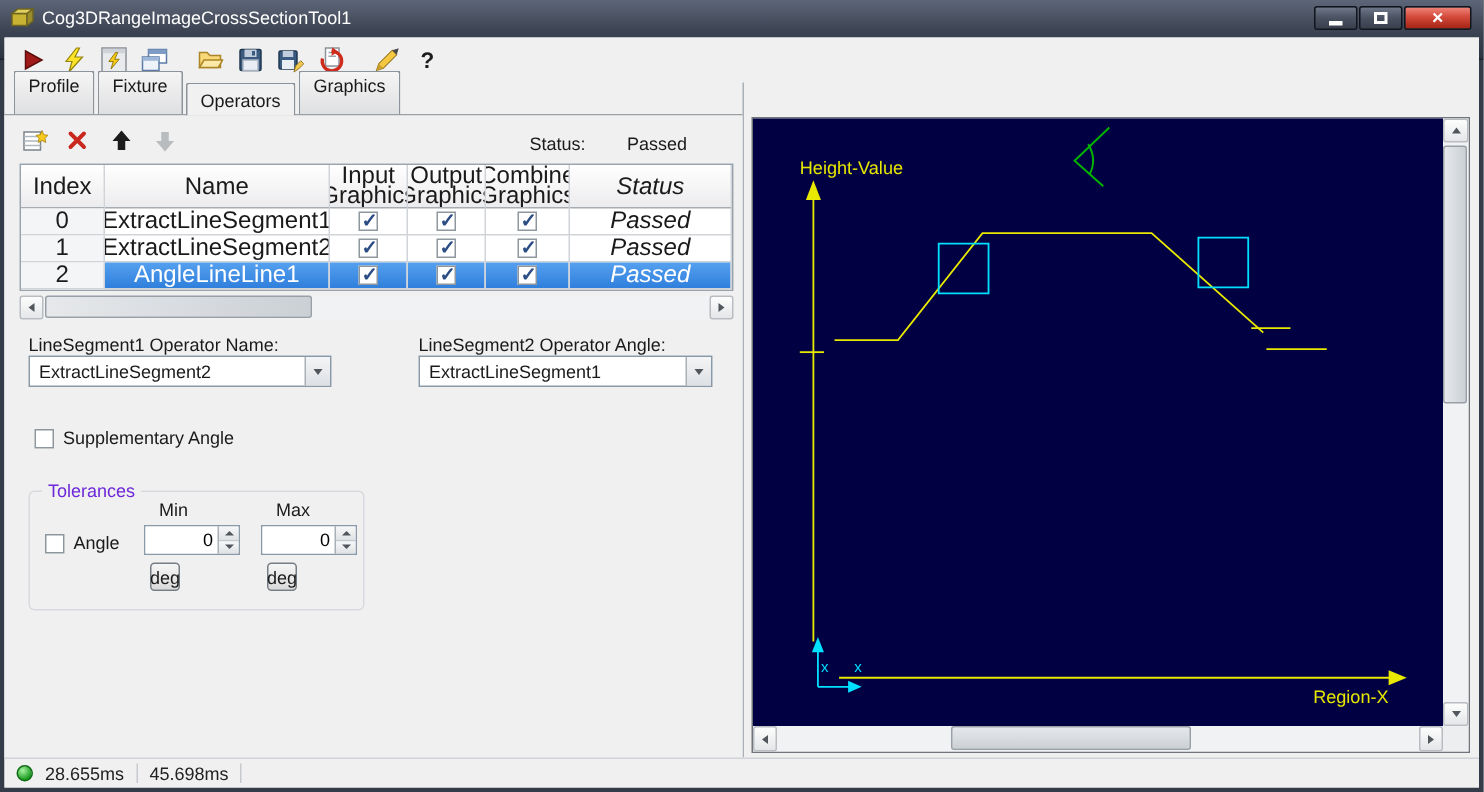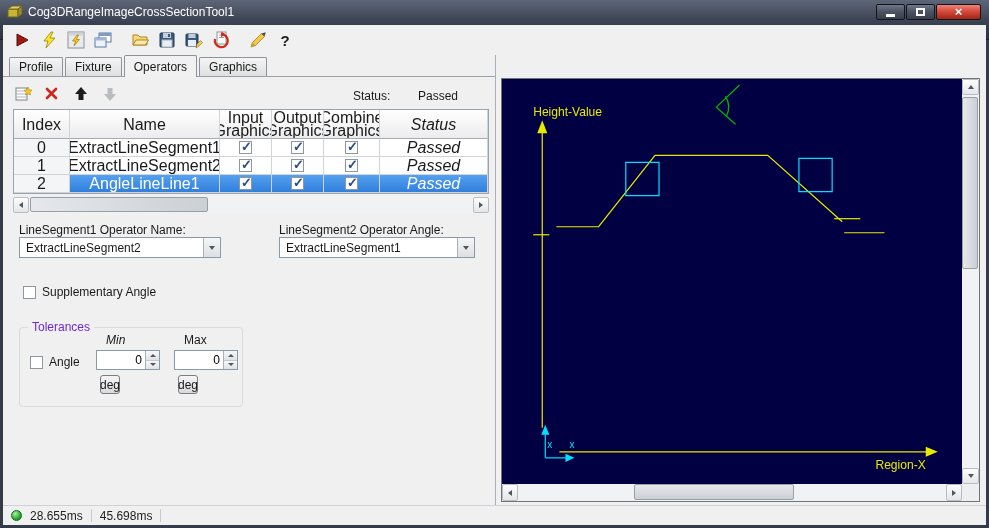--- a/index.html
+++ b/index.html
@@ -31,21 +31,21 @@
     padding-left:8px; gap:5px; background:#f0f0f0; }
   .tbtn { width:22px; height:22px; display:flex; align-items:center; justify-content:center; }
   .tbtn.gap { margin-left:10px; }
   .q { font-size:15px; font-weight:bold; color:#1c1c1c; }
 
   
   .content { position:absolute; top:30px; left:0; right:0; bottom:20px; }
   .left-pane { position:absolute; top:0; bottom:0; left:0; width:493px; border-right:1px solid #aab0b6; background:#f0f0f0; }
   .tabs { position:absolute; top:0; left:0; right:0; height:22px; padding-left:6px; display:flex; align-items:flex-end;
     border-bottom:1px solid #9aa0a6; }
-  .tab { padding:2px 9px 3px; height:19px; margin-right:2px; background:linear-gradient(#f5f5f5,#dfe0e2);
+  .tab { padding:2px 9px 3px; height:29px; margin-right:2px; background:linear-gradient(#f5f5f5,#dfe0e2);
     border:1px solid #8d939a; border-bottom:none; border-radius:2px 2px 0 0; font-size:12px; position:relative; }
   .tab.active { height:22px; background:#f1f1f1; z-index:2; margin-bottom:-1px; padding-top:4px; }
   .tabpage { position:absolute; top:22px; left:0; right:0; bottom:0; background:#f0f0f0; }
 
   
   .op-toolbar { position:absolute; left:10px; top:6px; height:22px; display:flex; gap:9px; align-items:center; }
   .op-btn { width:20px; height:20px; display:flex; align-items:center; justify-content:center; }
   .op-status-label { position:absolute; left:350px; top:12px; }
   .op-status-value { position:absolute; left:415px; top:12px; }
 
@@ -94,21 +94,21 @@
   .cmb1 { left:16px; top:160px; width:202px; }
   .cmb2 { left:276px; top:160px; width:196px; }
 
   .check-row { position:absolute; display:flex; align-items:center; gap:6px; font-size:12px; }
   .supp { left:20px; top:208px; }
 
   .groupbox { position:absolute; left:16px; top:250px; width:224px; height:80px;
     border:1px solid #d7dade; border-radius:4px; }
   .gb-legend { position:absolute; top:-8px; left:8px; background:#f0f0f0; padding:0 4px; color:#6d28d9; }
   .gb-lbl { position:absolute; font-size:12px; }
-  .min-l { left:86px; top:5px;font-style:italic; }  .max-l { left:164px; top:5px; }
+  .min-l { left:86px; top:5px; }  .max-l { left:164px; top:5px; }
   .angle-check { left:10px; top:27px; position:absolute; display:flex; gap:6px; align-items:center; }
   .spin { position:absolute; width:64px; height:20px; border:1px solid #8a99a8; background:#fff; display:flex; }
   .spin1 { left:76px; top:22px; }  .spin2 { left:154px; top:22px; }
   .spin-input { flex:1; min-width:0; border:none; outline:none; text-align:right; padding-right:3px;
     font-family:"Liberation Sans",sans-serif; font-size:12px; }
   .spin-btns { width:14px; border-left:1px solid #aab0b6; display:flex; flex-direction:column; }
   .spin-b { flex:1; background:linear-gradient(#f6f7f8,#dfe2e5); border-bottom:1px solid #c3c8cd;
     display:flex; align-items:center; justify-content:center; }
   .spin-b:last-child { border-bottom:none; }
   .spin-b .tri-up { border-width:0 3px 3.5px; }

